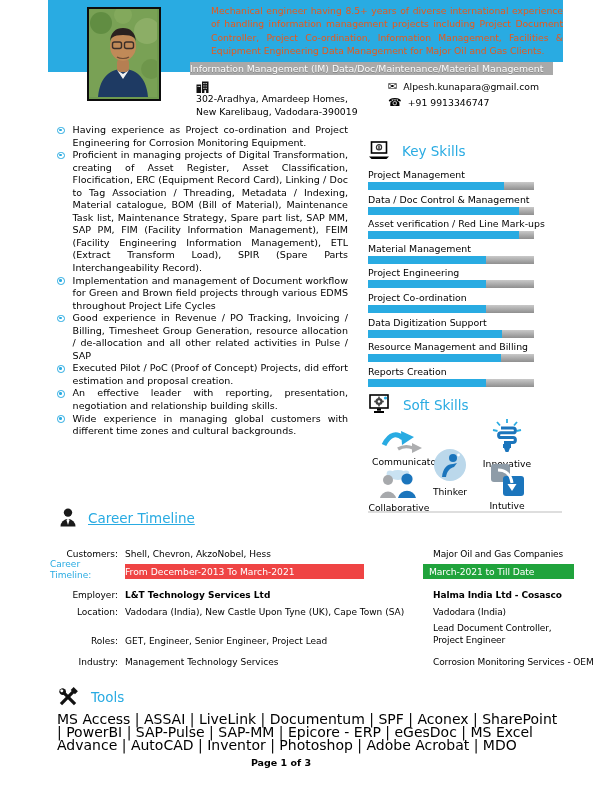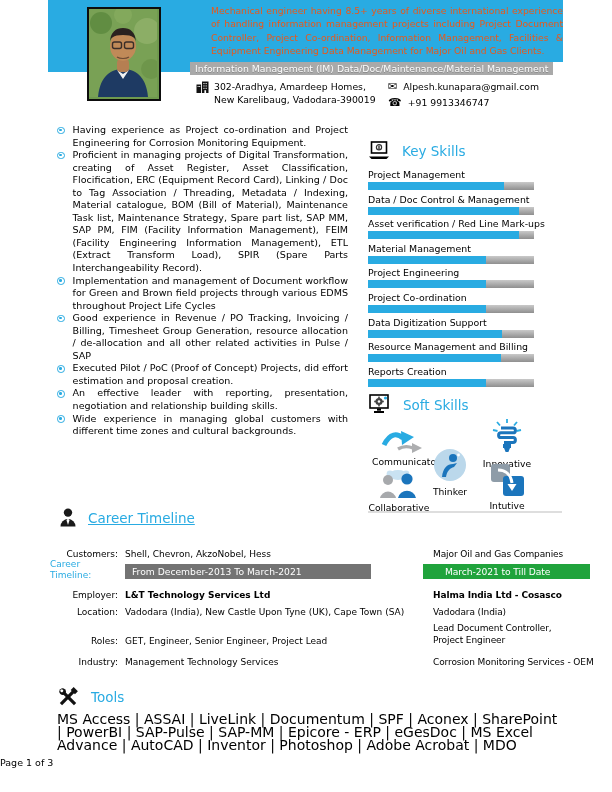--- a/index.html
+++ b/index.html
@@ -5,22 +5,22 @@
   html,body{margin:0;padding:0;}
   body{width:612px;height:792px;background:#ffffff;font-family:"DejaVu Sans","Liberation Sans",sans-serif;color:#000;}
   .page{position:relative;width:612px;height:792px;overflow:hidden;background:#fff;}
 
   
   .cyan-a{position:absolute;left:48px;top:0;width:142px;height:72px;background:#29ABE2;}
   .cyan-b{position:absolute;left:190px;top:0;width:373px;height:62px;background:#29ABE2;}
   .photo{position:absolute;left:87px;top:7px;width:70px;height:90px;border:2px solid #0d0d0d;background:#6f9a4e;z-index:3;}
   .summary{position:absolute;left:211px;top:4px;width:352px;font-size:9.2px;line-height:13.4px;text-align:justify;color:#E8591B;z-index:2;}
   .banner{position:absolute;left:190px;top:62px;width:363px;height:13px;background:#A9A9A9;color:#fdfdfd;
-          font-size:9.3px;line-height:13.5px;padding-left:5px;box-sizing:border-box;text-shadow:0 1px 0 #8a8a8a;z-index:4;}
-  .contact-address{position:absolute;left:196px;top:81px;display:flex;gap:5px;font-size:9.3px;line-height:12.6px;}
+          font-size:9.3px;line-height:13.5px;box-sizing:border-box;text-shadow:0 1px 0 #8a8a8a;z-index:4;}
+  .contact-address{position:absolute;left:196px;top:81px;display:flex;font-size:9.3px;line-height:12.6px;flex-direction:column;}
   .contact-right{position:absolute;left:388px;top:81px;font-size:9.3px;line-height:12.6px;}
   .contact-line{display:flex;align-items:flex-start;gap:6px;margin-bottom:3px;}
   .glyph-icon{font-size:11px;line-height:12px;}
 
   
   .bullets{position:absolute;left:57px;top:124px;width:291px;}
   .bullet{display:flex;gap:8px;}
   .bullet-icon{flex:0 0 auto;width:5.6px;height:5.6px;border:1.6px solid #29ABE2;border-radius:50%;margin-top:2.6px;position:relative;}
   .bullet-icon::after{content:"";position:absolute;left:1.1px;top:1.1px;width:2.6px;height:2.6px;background:#29ABE2;border-radius:50%;}
   .bullet p{margin:0;font-size:9.55px;line-height:12.55px;text-align:justify;}
@@ -52,28 +52,28 @@
   .t-row:nth-child(1){margin-bottom:4px;}
   .t-row:nth-child(2){margin-bottom:8px;}
   .t-row:nth-child(3){margin-bottom:5px;}
   .t-row:nth-child(4){margin-bottom:17px;}
   .t-row:nth-child(5){margin-bottom:9px;}
   .cell-label{text-align:right;}
   .cell-mid{white-space:nowrap;}
   .cell-right{white-space:nowrap;letter-spacing:-0.1px;}
   .t-row.row-bold .cell-mid,.t-row.row-bold .cell-right{font-weight:bold;}
   .t-row.row-bars .cell-label{color:#29ABE2;text-align:left;margin-top:-5px;line-height:11px;}
-  .bar-blue{width:239px;height:15px;background:#737373;color:#fff;line-height:15px;padding-left:7px;font-size:9.2px;}
-  .bar-green{width:145px;height:15px;background:#20A33C;color:#fff;line-height:15px;padding-left:22px;font-size:9.2px;margin-left:-10px;}
+  .bar-blue{width:239px;height:15px;background:#ef4444;color:#fff;line-height:15px;font-size:9.2px;}
+  .bar-green{width:145px;height:15px;background:#20A33C;color:#fff;line-height:15px;padding-left:6px;font-size:9.2px;margin-left:-10px;}
   .cell-right.offset-up{margin-top:-13px;max-width:142px;white-space:normal;}
 
   
   .tools-head{position:absolute;left:57px;top:686px;}
   .tools-text{position:absolute;left:57px;top:713px;width:507px;font-size:14px;line-height:13px;}
-  .footer{position:absolute;left:0;top:757px;width:562px;text-align:left;font-size:9.5px;font-weight:normal;}
+  .footer{position:absolute;left:0;top:757px;width:562px;text-align:center;font-size:9.5px;font-weight:bold;}
 </style>
 </head>
 <body>
 
 <div class="page">
 
   <div class="cyan-a"></div>
   <div class="cyan-b"></div>
 
   <div class="photo">

